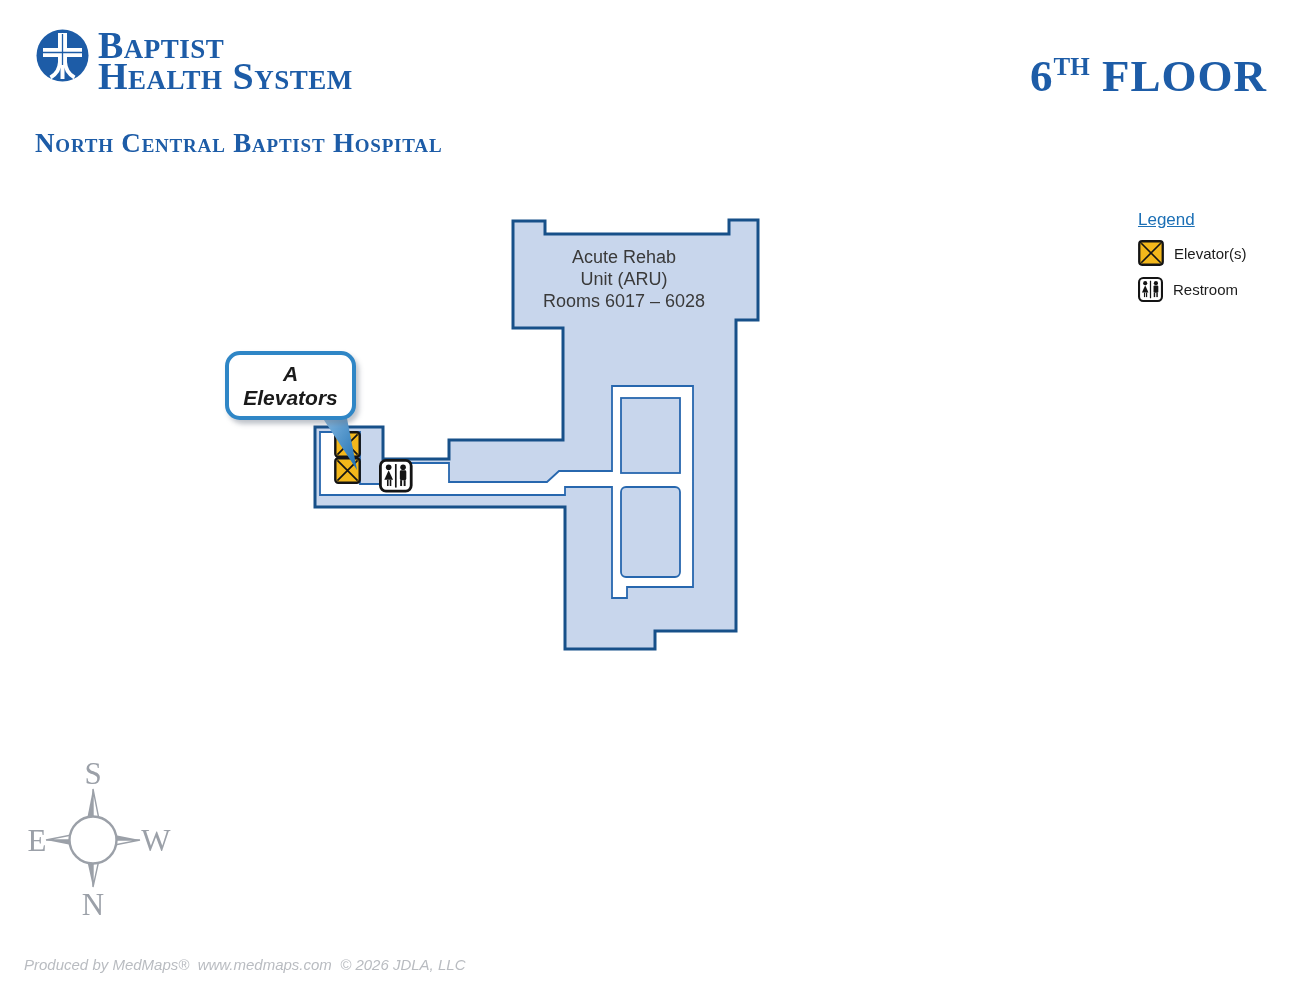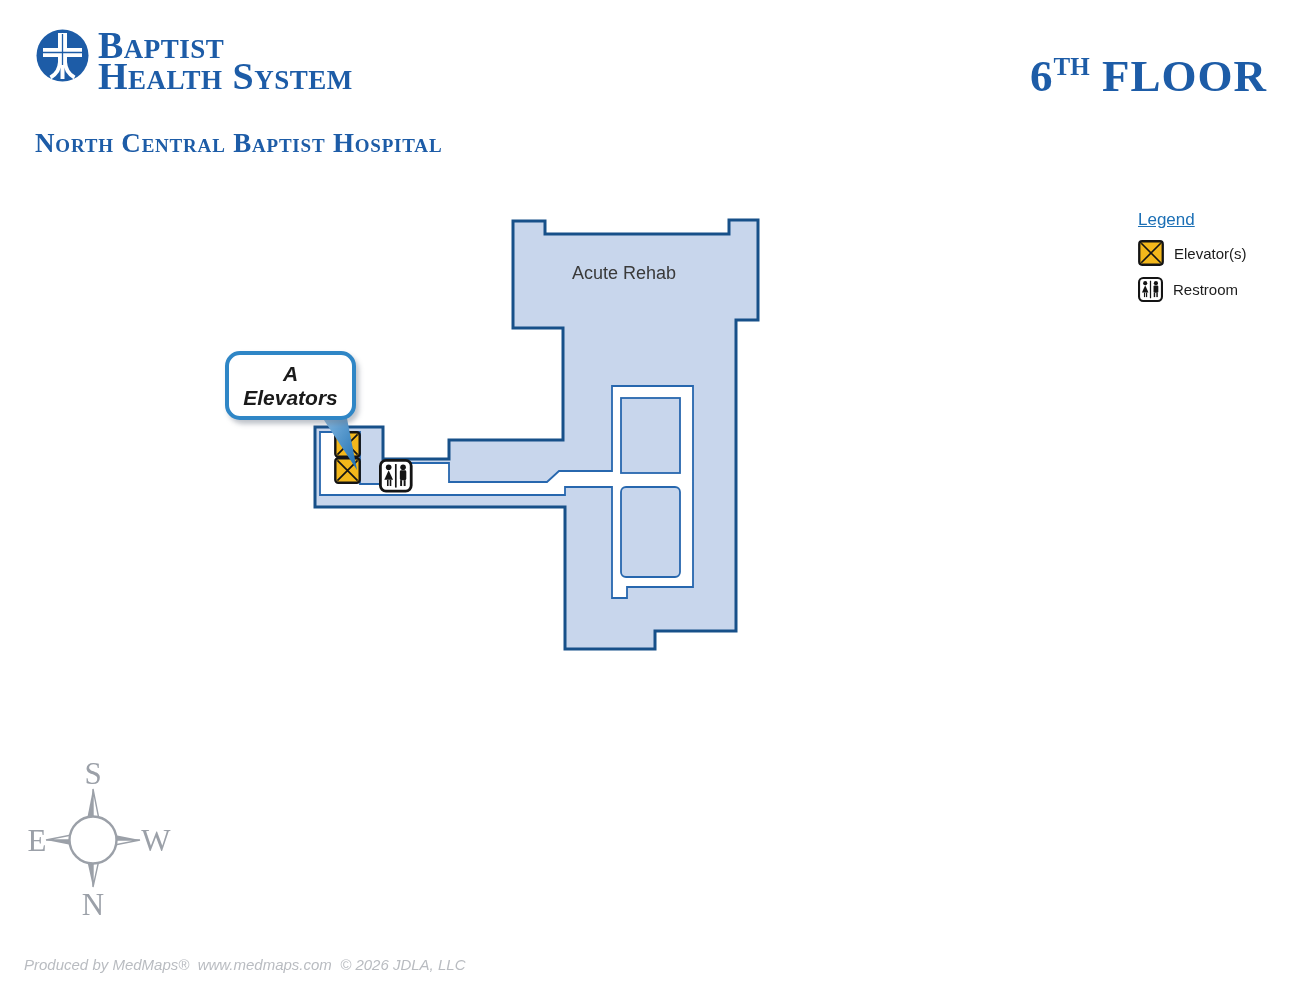--- a/index.html
+++ b/index.html
@@ -33,21 +33,21 @@
     color:var(--brand-blue);font-size:27px;letter-spacing:.8px;
   }
   .floor-title{
     position:absolute;right:32px;top:50px;
     font-family:"Liberation Serif",serif;font-weight:bold;
     color:var(--brand-blue);font-size:45px;letter-spacing:1px;white-space:nowrap;
   }
   .floor-title sup{font-size:25px;vertical-align:16px;letter-spacing:0;margin-top:36px;}
   
   .unit-label{
-    position:absolute;left:516px;top:262px;width:216px;
+    position:absolute;left:516px;top:246px;width:216px;
     text-align:center;color:var(--label-dark);font-size:18px;line-height:22px;
   }
   
   .callout{
     position:absolute;left:225px;top:351px;width:123px;height:61px;
     background:#fff;border:4px solid var(--callout-border);border-radius:15px;
     box-shadow:3px 4px 5px rgba(110,120,135,.45);
     display:flex;flex-direction:column;justify-content:center;align-items:center;
     font-style:italic;font-weight:bold;font-size:21px;line-height:24px;color:#1a1a1a;
   }
@@ -141,20 +141,22 @@
   <div class="brand-text">
     <div>Baptist</div>
     <div>Health System</div>
   </div>
   <div class="hospital-name">North Central Baptist Hospital</div>
 
   <div class="floor-title"><span>6</span><sup>TH</sup> <span>FLOOR</span></div>
 
   <div class="unit-label">
     <div>Acute Rehab</div>
+    <div>Unit (ARU)</div>
+    <div>Rooms 6017 – 6028</div>
   </div>
 
   <div class="callout">
     <div>A</div>
     <div>Elevators</div>
   </div>
 
   <div class="legend">
     <div class="legend-title">Legend</div>
     <div class="legend-row">

